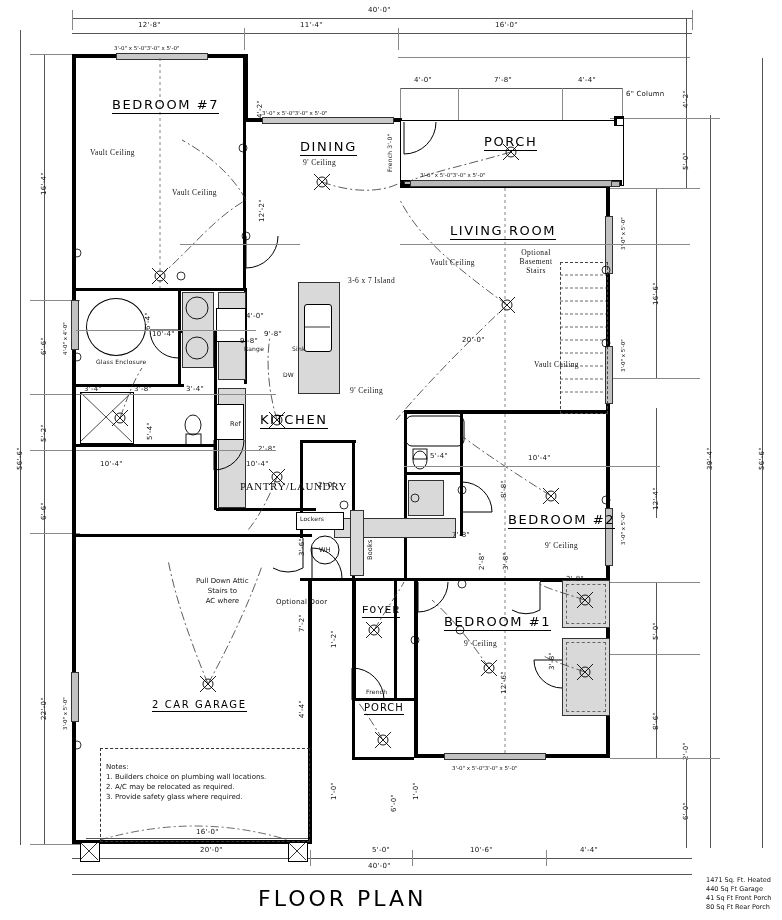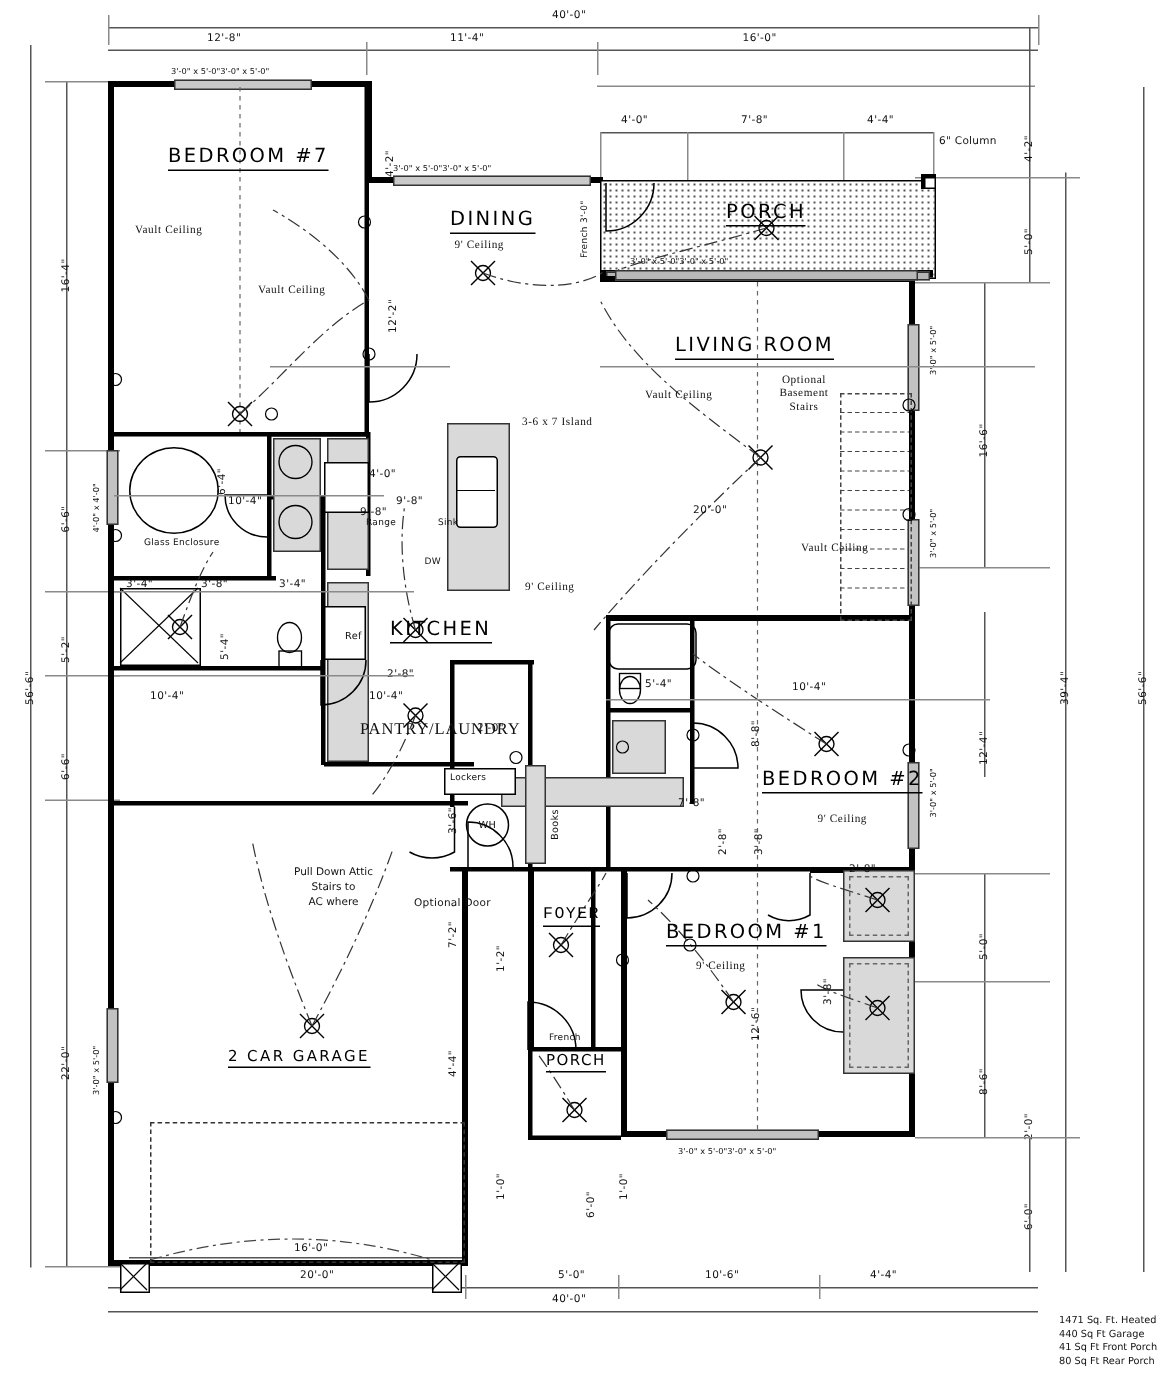--- a/index.html
+++ b/index.html
@@ -538,20 +538,26 @@
   <div class="note" style="left:300px;top:515px;font-size:6px;">Lockers</div>
   <div class="note" style="left:319px;top:546px;font-size:6.5px;">WH</div>
   <div class="note v" style="left:366px;top:560px;font-size:6.5px;">Books</div>
   <div class="note" style="left:230px;top:420px;font-size:6.5px;">Ref</div>
   <div class="note" style="left:283px;top:371px;font-size:6px;">DW</div>
   <div class="note" style="left:244px;top:345px;font-size:6px;">Range</div>
   <div class="note" style="left:292px;top:345px;font-size:6px;">Sink</div>
   <div class="note v" style="left:386px;top:172px;font-size:6px;">French 3'-0"</div>
   <div class="note" style="left:366px;top:688px;font-size:6px;">French</div>
 
+  <div class="notesbox" style="left:106px;top:762px;">
+    <div>Notes:</div>
+    <div>1.  Builders choice on plumbing wall locations.</div>
+    <div>2.  A/C may be relocated as required.</div>
+    <div>3.  Provide safety glass where required.</div>
+  </div>
 
   <div class="dimtxt v" style="left:256px;top:118px;">4'-2"</div>
   <div class="dimtxt v" style="left:258px;top:222px;">12'-2"</div>
   <div class="dimtxt" style="left:462px;top:336px;">20'-0"</div>
   <div class="dimtxt" style="left:264px;top:330px;">9'-8"</div>
   <div class="dimtxt" style="left:152px;top:330px;">10'-4"</div>
   <div class="dimtxt" style="left:246px;top:312px;">4'-0"</div>
   <div class="dimtxt" style="left:84px;top:385px;">3'-4"</div>
   <div class="dimtxt" style="left:134px;top:385px;">3'-8"</div>
   <div class="dimtxt" style="left:186px;top:385px;">3'-4"</div>
@@ -579,20 +585,21 @@
   <div class="dimtxt" style="left:240px;top:337px;">9'-8"</div>
   <div class="dimtxt v" style="left:412px;top:800px;">1'-0"</div>
 
   <div class="extlineh" style="left:76px;top:330px;width:180px;"></div>
   <div class="extlineh" style="left:76px;top:394px;width:200px;"></div>
   <div class="extlineh" style="left:76px;top:450px;width:200px;"></div>
   <div class="extlineh" style="left:404px;top:466px;width:256px;"></div>
   <div class="extlineh" style="left:400px;top:244px;width:290px;"></div>
   <div class="extlineh" style="left:180px;top:244px;width:120px;"></div>
 
+  <div class="title" style="left:258px;top:886px;">FLOOR PLAN</div>
 
   <div class="legend" style="left:706px;top:876px;">
     <div>1471 Sq. Ft. Heated</div>
     <div>440 Sq Ft Garage</div>
     <div>41 Sq Ft Front Porch</div>
     <div>80 Sq Ft Rear Porch</div>
   </div>
 
 </div>
 

